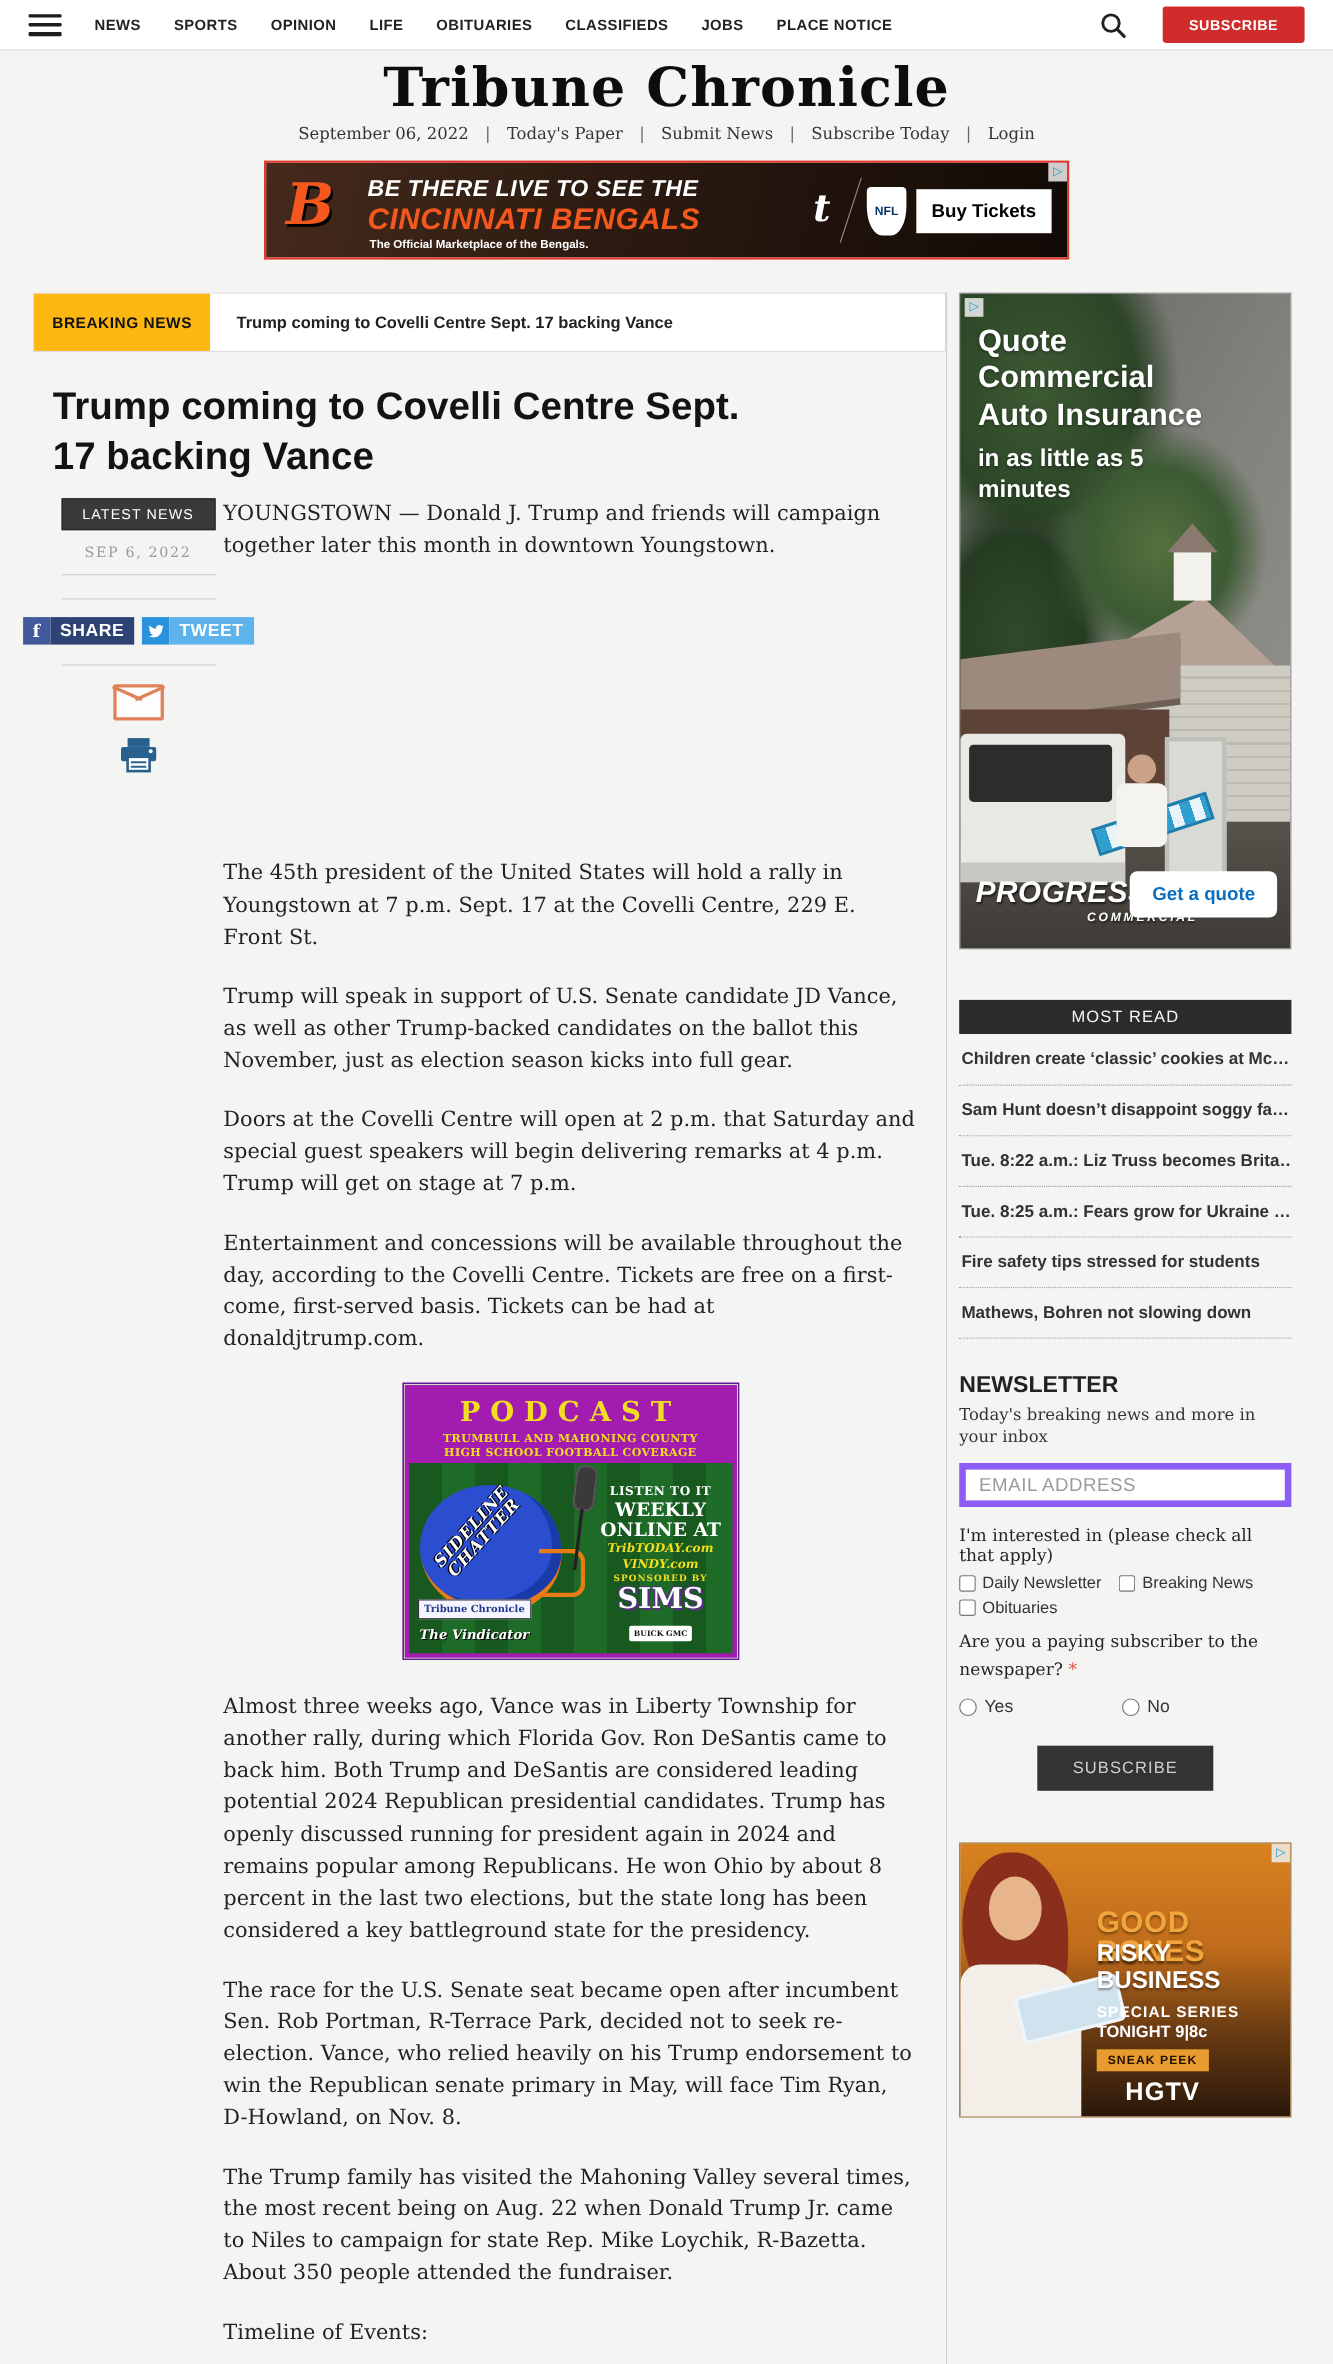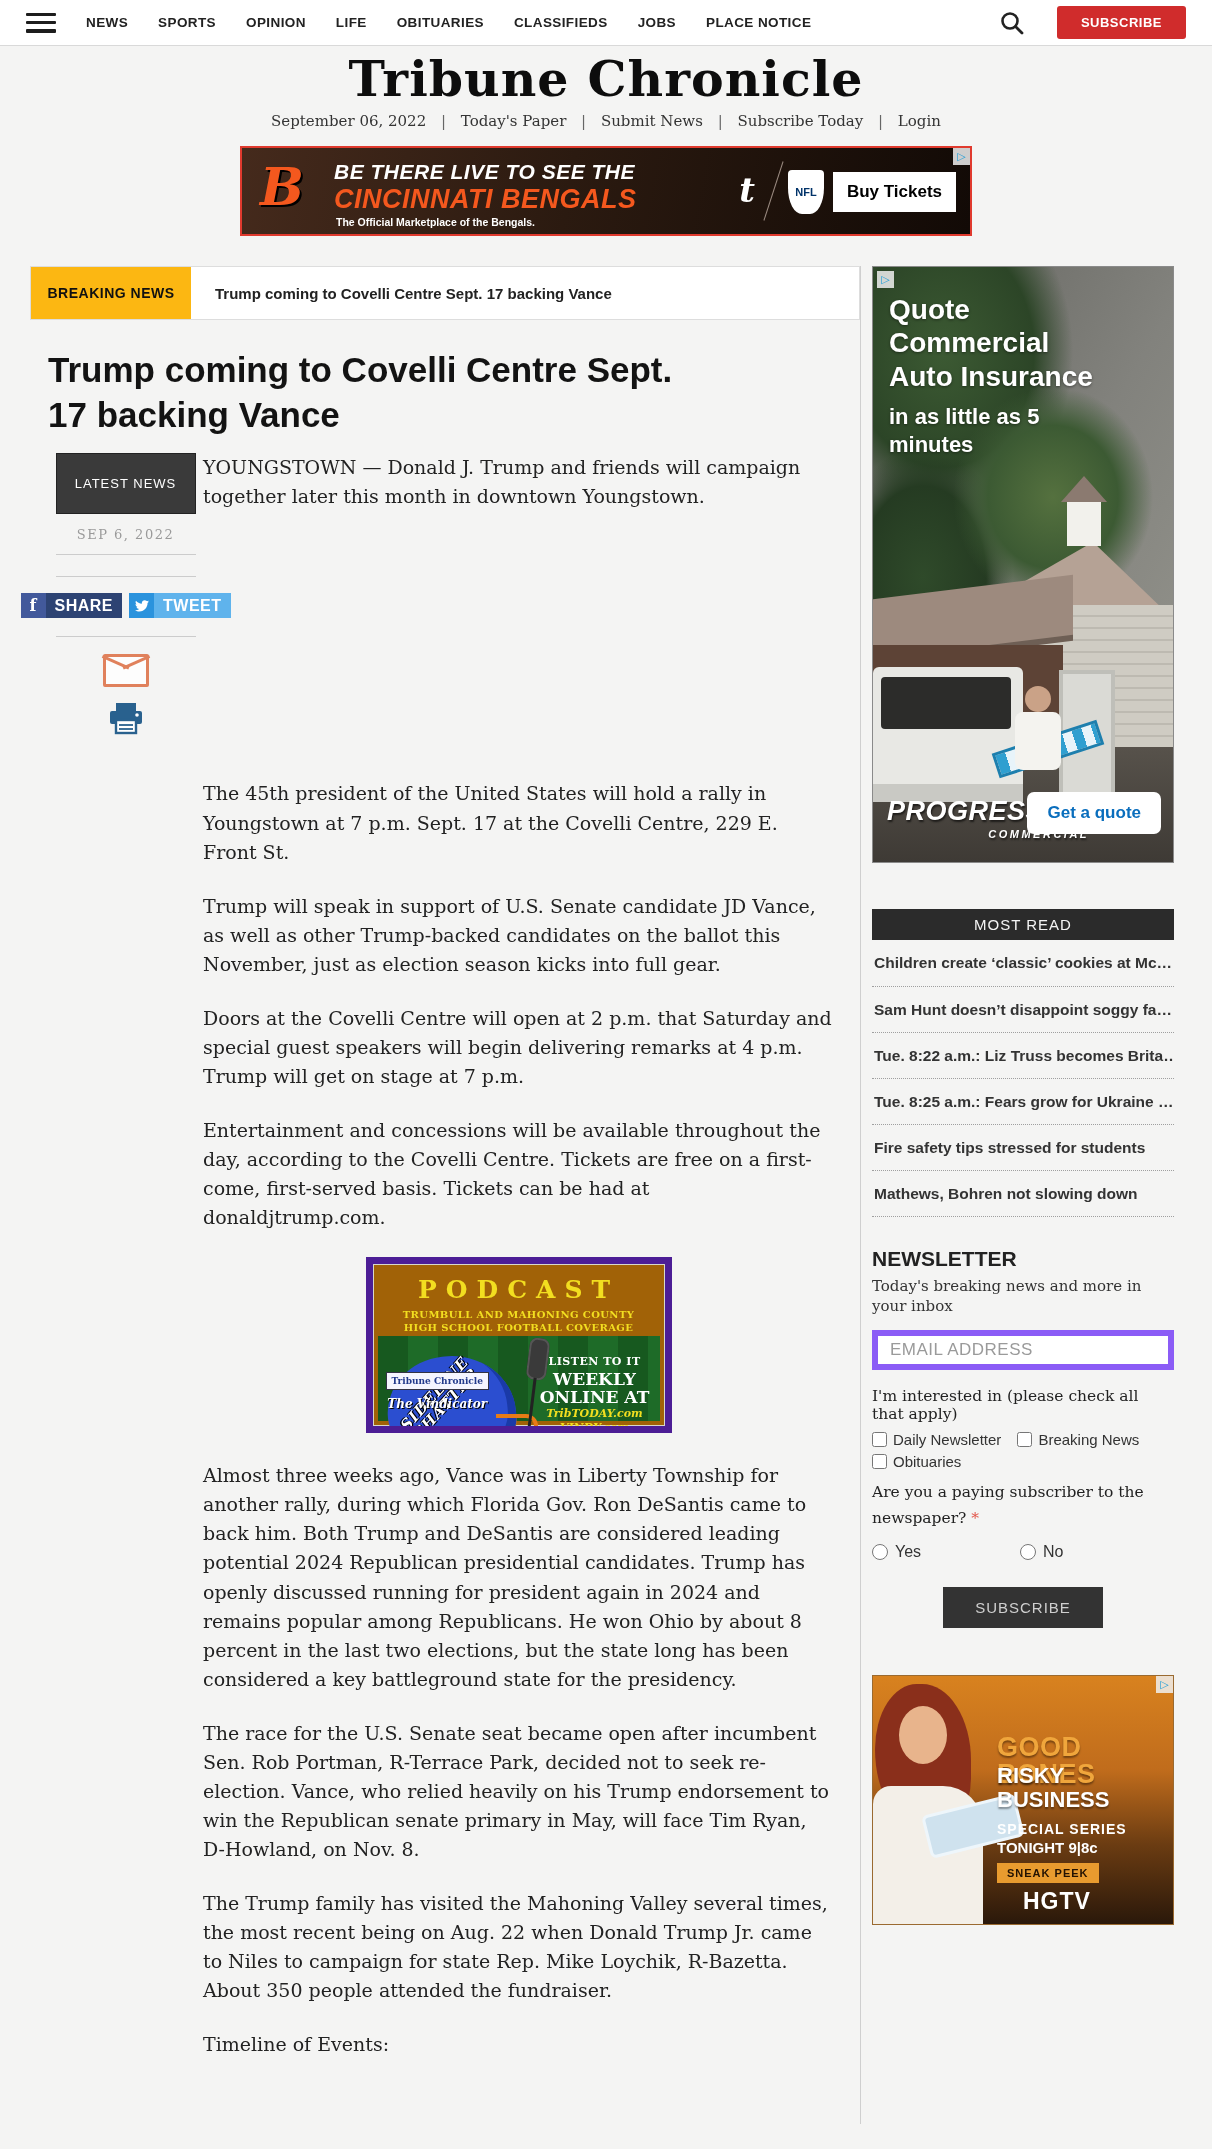--- a/index.html
+++ b/index.html
@@ -63,21 +63,21 @@
     justify-content:center; font-size:14px; font-weight:bold; color:#111; letter-spacing:.5px;}
   .breaking-headline{ display:flex; align-items:center; padding-left:24px; font-size:15px;
     font-weight:bold; color:#222; cursor:pointer;}
 
   
   .article-title{ margin:28px 0 6px 18px; width:660px; font-size:35px; line-height:1.27;
     font-weight:bold; color:#131313;}
   .article-body{ display:flex; margin-top:16px;}
   .rail{ width:173px; flex:none; padding-left:18px; text-align:center;}
   .rail-inner{ width:140px; margin:0 auto;}
-  .badge{ background:#3a3a3a; color:#fff; font-size:13px; letter-spacing:1px; padding:22px 0;
+  .badge{ background:#3a3a3a; color:#fff; font-size:13px; letter-spacing:1px; padding:6px 0;
     border:1px solid #222; cursor:pointer;}
   .rail-date{ font-family:"DejaVu Serif", serif; color:#9a9a9a; font-size:13px; letter-spacing:1.5px;
     margin:13px 0 12px;}
   .rail hr{ border:none; border-top:1px solid #ccc; margin:0;}
   .rail .hr1{ margin-bottom:21px;}
   .rail .hr2{ margin-bottom:16px;}
   .share-row{ display:flex; justify-content:center; gap:7px; margin:0 0 18px;}
   .share-btn{ display:flex; height:25px; cursor:pointer;}
   .share-btn .ic{ width:25px; display:flex; align-items:center; justify-content:center; color:#fff;}
   .share-btn .lbl{ padding:12px 9px; display:flex; align-items:center; color:#fff; font-size:16px;
@@ -94,22 +94,22 @@
   .mail-icon:before{ left:-3px; transform:rotate(24deg); transform-origin:left top;}
   .mail-icon:after{ right:-3px; transform:rotate(-24deg); transform-origin:right top;}
   .print-icon{ margin:0 auto; width:36px; cursor:pointer;}
 
   .body-col{ flex:1; padding-right:26px; font-family:"DejaVu Serif", serif; font-size:19px;
     line-height:1.53; color:#222;}
   .body-col p{ margin:0 0 25px;}
   .ad-slot-gap{ height:243px;}
 
   
-  .podcast{ width:306px; height:176px; margin:2px auto 28px; position:relative; background:#a16207;
-    border:7px solid #4c1d95; box-shadow:inset 0 0 0 1px #d8d8c9; overflow:hidden; cursor:pointer;}
+  .podcast{ width:306px; height:252px; margin:2px auto 28px; position:relative; background:#a21caf;
+    border:1px solid #4c1d95; box-shadow:inset 0 0 0 1px #d8d8c9; overflow:hidden; cursor:pointer;}
   .pc-title{ position:absolute; top:7px; width:100%; text-align:center; color:#f2de20; font-size:25px;
     font-weight:bold; letter-spacing:9px;}
   .pc-sub1,.pc-sub2{ position:absolute; width:100%; text-align:center; color:#f2de20; font-size:10px;
     font-weight:bold; letter-spacing:.4px;}
   .pc-sub1{ top:43px;} .pc-sub2{ top:56px;}
   .pc-field{ position:absolute; left:5px; right:5px; top:72px; bottom:5px;
     background:repeating-linear-gradient(90deg,#17591f 0 30px,#1e6b28 30px 60px);}
   .pc-helmet{ position:absolute; left:10px; top:20px; width:128px; height:118px; background:#2b4ed0;
     border-radius:48% 52% 46% 54%; border-bottom:7px solid #e87b16; transform:rotate(-6deg);
     box-shadow:inset -8px -6px 0 #1a3aa8;}

